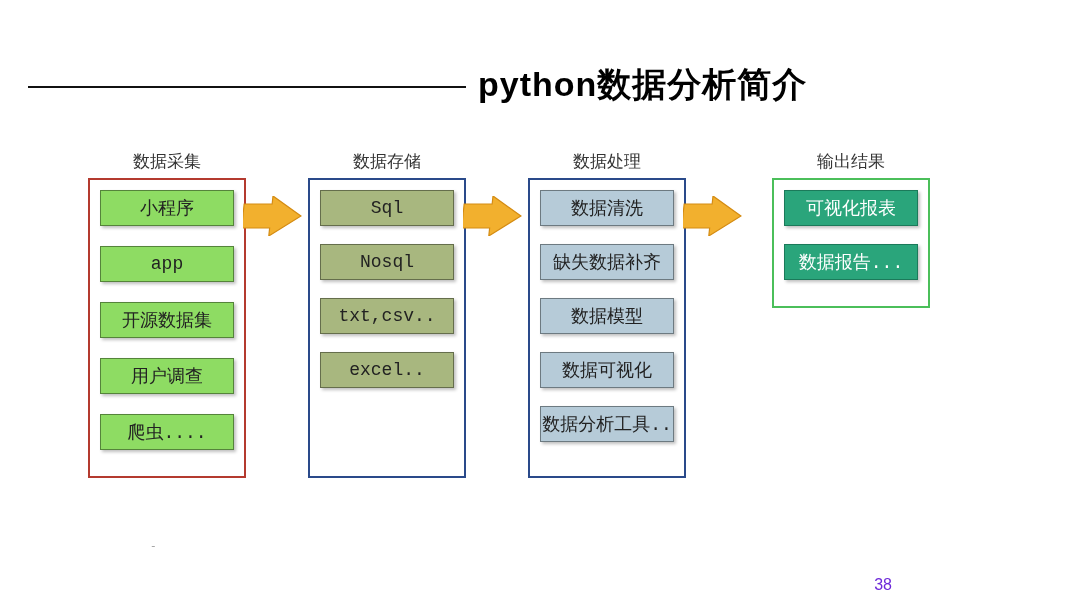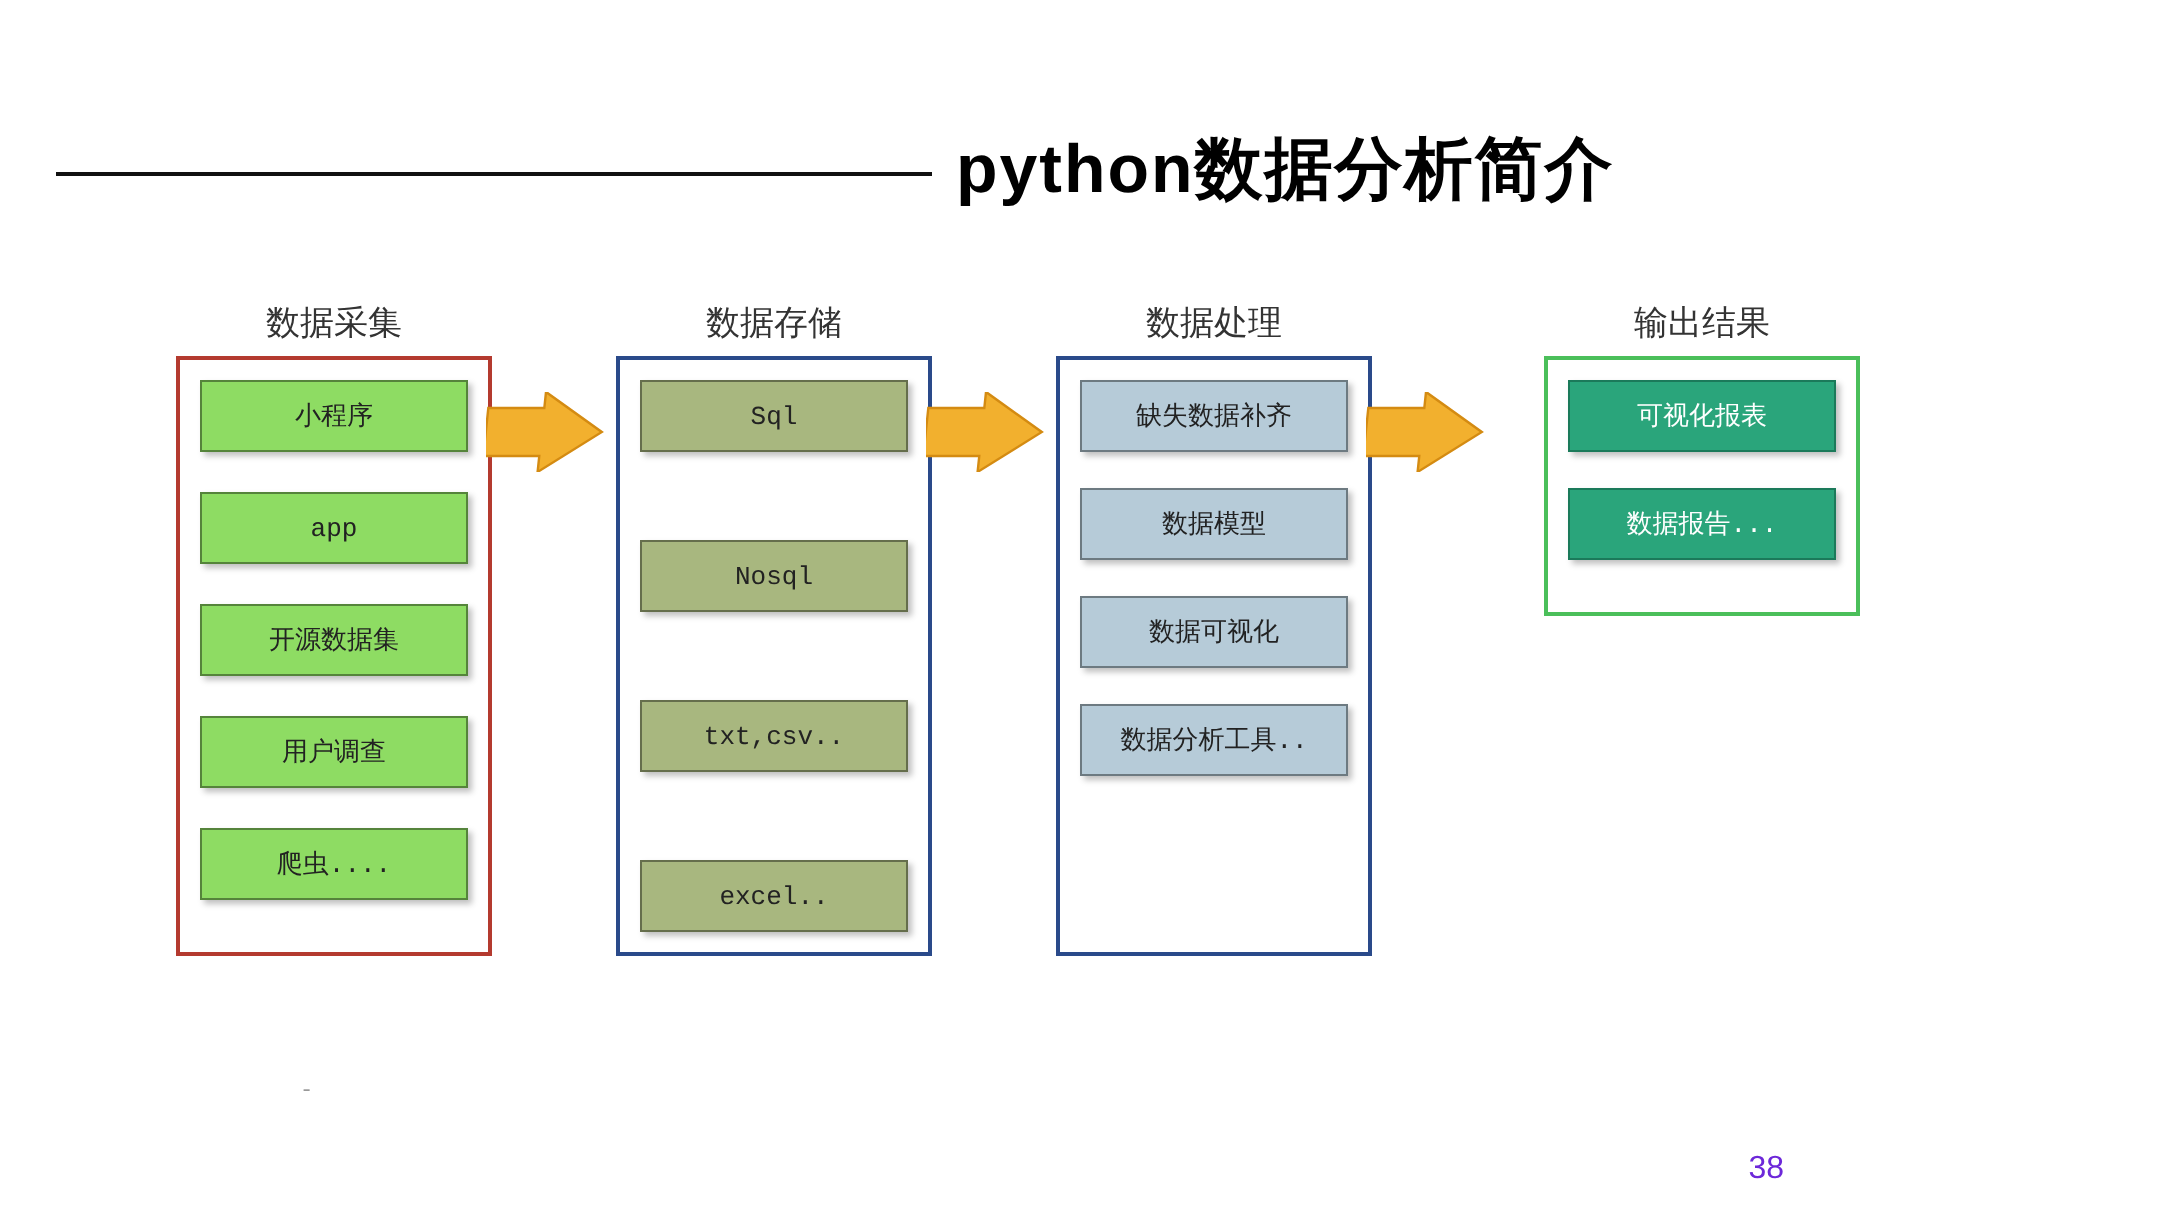--- a/index.html
+++ b/index.html
@@ -41,29 +41,29 @@
     text-align: center;
     font-size: 17px;
     font-family: "SimSun", serif;
     color: #333;
   }
   .cell {
     height: 36px;
     display: flex;
     align-items: center;
     justify-content: center;
-    font-size: 13px;
+    font-size: 18px;
     font-family: "SimSun", "Courier New", monospace;
     color: #222;
     border: 1px solid rgba(0,0,0,.4);
     box-shadow: 2px 2px 3px rgba(0,0,0,.25);
   }
   
   .col-1 { left: 0;   top: 30px; border-color: #b43a2f; height: 300px; gap: 20px; }
-  .col-2 { left: 220px; top: 30px; border-color: #2a4a8a; height: 300px; justify-content: space-between; }
+  .col-2 { left: 220px; top: 30px; border-color: #2a4a8a; height: 300px; }
   .col-3 { left: 440px; top: 30px; border-color: #2a4a8a; height: 300px; }
   .col-4 { left: 660px; top: 30px; border-color: #4bbf5a; height: 130px; margin-left: 24px; }
   
   .c-green  { background: #8edc63; }
   .c-olive  { background: #a8b77f; }
   .c-blue   { background: #b6cbd8; }
   .c-teal   { background: #2aa57b; color:#fff; border-color:#1b7a5a; }
   
   .arrow {
     position: absolute;
@@ -122,20 +122,21 @@
     </div>
 
     <div class="arrow arrow-2">
       <svg viewBox="0 0 70 40">
           <path d="M2 8 L30 8 L30 0 L60 20 L30 40 L30 32 L2 32 Z" fill="#f2b02e" stroke="#d48b12" stroke-width="1.2" transform="skewX(-6)"></path>
         </svg>
     </div>
 
     <div class="col col-3">
       <div class="col-label">数据处理</div>
+      <div class="cell c-blue">数据清洗</div>
       <div class="cell c-blue">缺失数据补齐</div>
       <div class="cell c-blue">数据模型</div>
       <div class="cell c-blue">数据可视化</div>
       <div class="cell c-blue">数据分析工具..</div>
     </div>
 
     <div class="arrow arrow-3">
       <svg viewBox="0 0 70 40">
           <path d="M2 8 L30 8 L30 0 L60 20 L30 40 L30 32 L2 32 Z" fill="#f2b02e" stroke="#d48b12" stroke-width="1.2" transform="skewX(-6)"></path>
         </svg>

